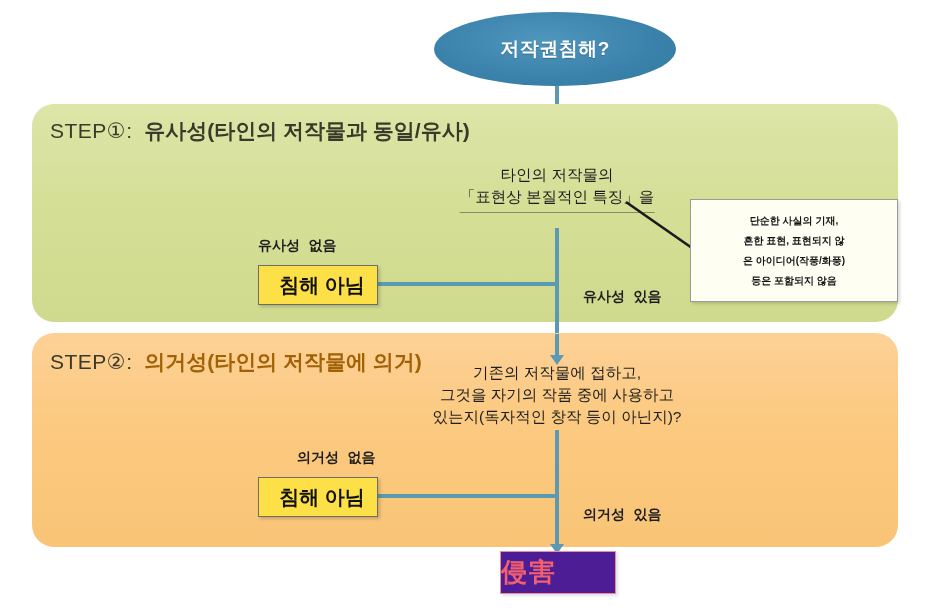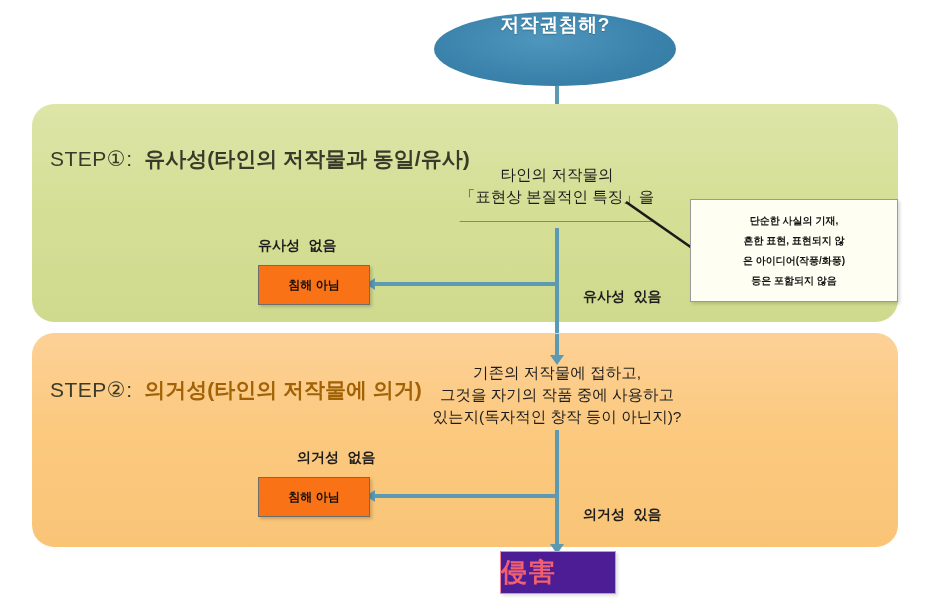--- a/index.html
+++ b/index.html
@@ -25,21 +25,21 @@
   
   .start-ellipse {
     left: 434px;
     top: 12px;
     width: 242px;
     height: 74px;
     border-radius: 50%;
     background: #3d87b0;
     background: radial-gradient(ellipse at 45% 38%, #4f96bd 0%, #3a82ab 60%, #35799f 100%);
     display: flex;
-    align-items: flex-start;
+    align-items: center;
     justify-content: center;
   }
   .start-ellipse span {
     color: #ffffff;
     font-size: 19px;
     font-weight: bold;
     letter-spacing: 0.5px;
     text-shadow: 0 1px 1px rgba(0,0,0,0.22);
   }
 
@@ -61,42 +61,41 @@
     width: 866px;
     height: 214px;
     background: #fac983;
     background: linear-gradient(to bottom, #fdd196 0%, #fbc97f 45%, #f9c476 100%);
   }
   .panel-title {
     font-size: 21px;
     font-weight: bold;
     color: #3a3a2a;
     white-space: nowrap;
-    margin-top: 28px;
   }
   .panel-title .step-word {
     font-weight: normal;
     letter-spacing: 0.5px;
   }
   .title-step1 { left: 50px; top: 117px; }
   .title-step2 { left: 50px; top: 348px; }
   .title-step2 .panel-title-text { color: #a16207; }
 
   
   .question {
     text-align: center;
     font-size: 15.5px;
     font-weight: normal;
     color: #1d1d1d;
     line-height: 22px;
     white-space: nowrap;
   }
   .q1 { left: 557px; top: 164px; transform: translateX(-50%); }
   .q2 { left: 557px; top: 362px; transform: translateX(-50%); }
-  .q1 .ln2 { border-bottom: 1px solid rgba(40,40,40,0.45); display: inline-block; padding-bottom: 13px; }
+  .q1 .ln2 { border-bottom: 1px solid rgba(40,40,40,0.45); display: inline-block; padding-bottom: 4px; }
 
   
   .vline {
     background: #5c9ab4;
     width: 4px;
   }
   .hline {
     background: #5c9ab4;
     height: 4px;
   }
@@ -110,29 +109,30 @@
   .arrow-left {
     width: 0;
     height: 0;
     border-top: 6px solid transparent;
     border-bottom: 6px solid transparent;
     border-right: 9px solid #5c9ab4;
   }
 
   
   .result-box {
-    background: #f97316;
+    background: #fde047;
     border: 1.5px solid #6d6d6d;
     box-shadow: 2px 2px 3px rgba(0,0,0,0.18);
     display: flex;
     align-items: center;
     justify-content: center;
-    font-size: 12px;
+    font-size: 20px;
     font-weight: bold;
     color: #111111;
+    padding-left: 8px;
   }
   .box-no1 { left: 258px; top: 265px; width: 110px; height: 38px; }
   .box-no2 { left: 258px; top: 477px; width: 110px; height: 38px; }
 
   
   .edge-label {
     font-size: 14px;
     font-weight: bold;
     color: #1d1d1d;
     white-space: nowrap;

